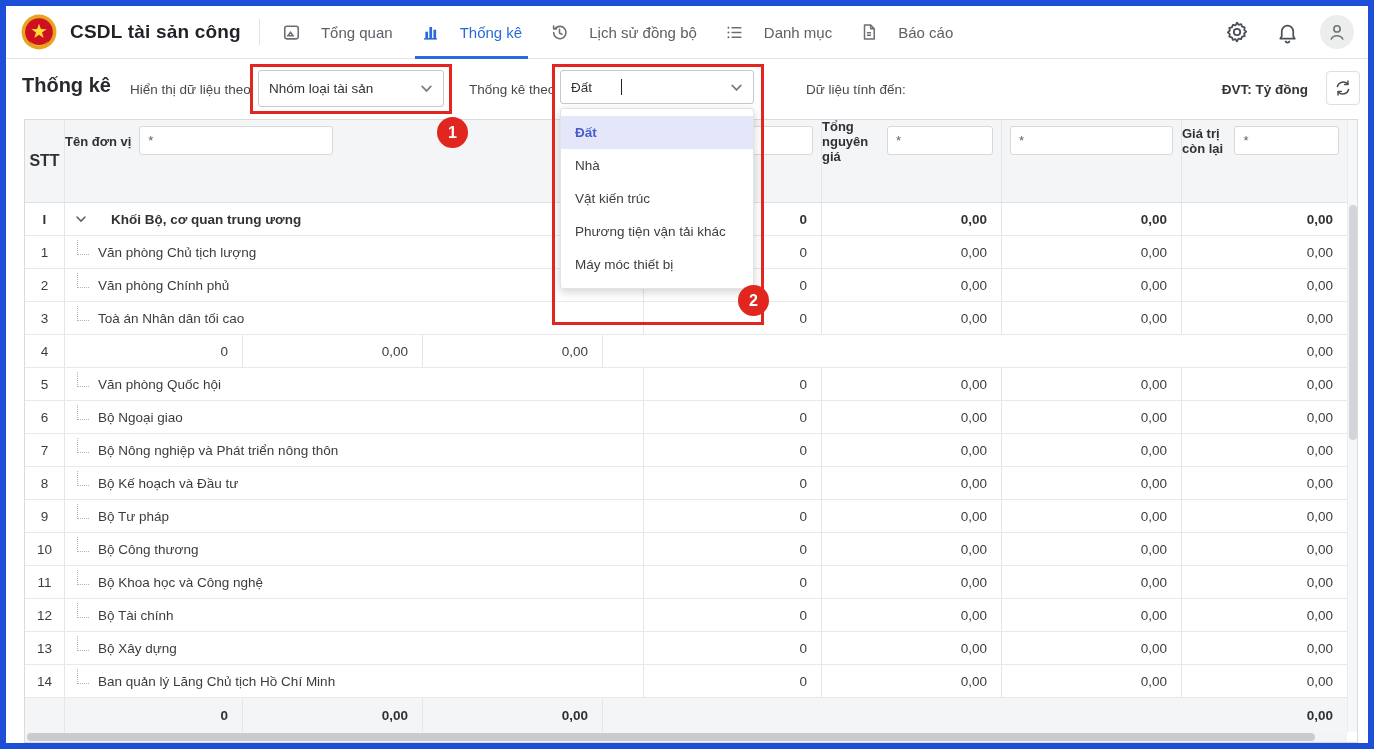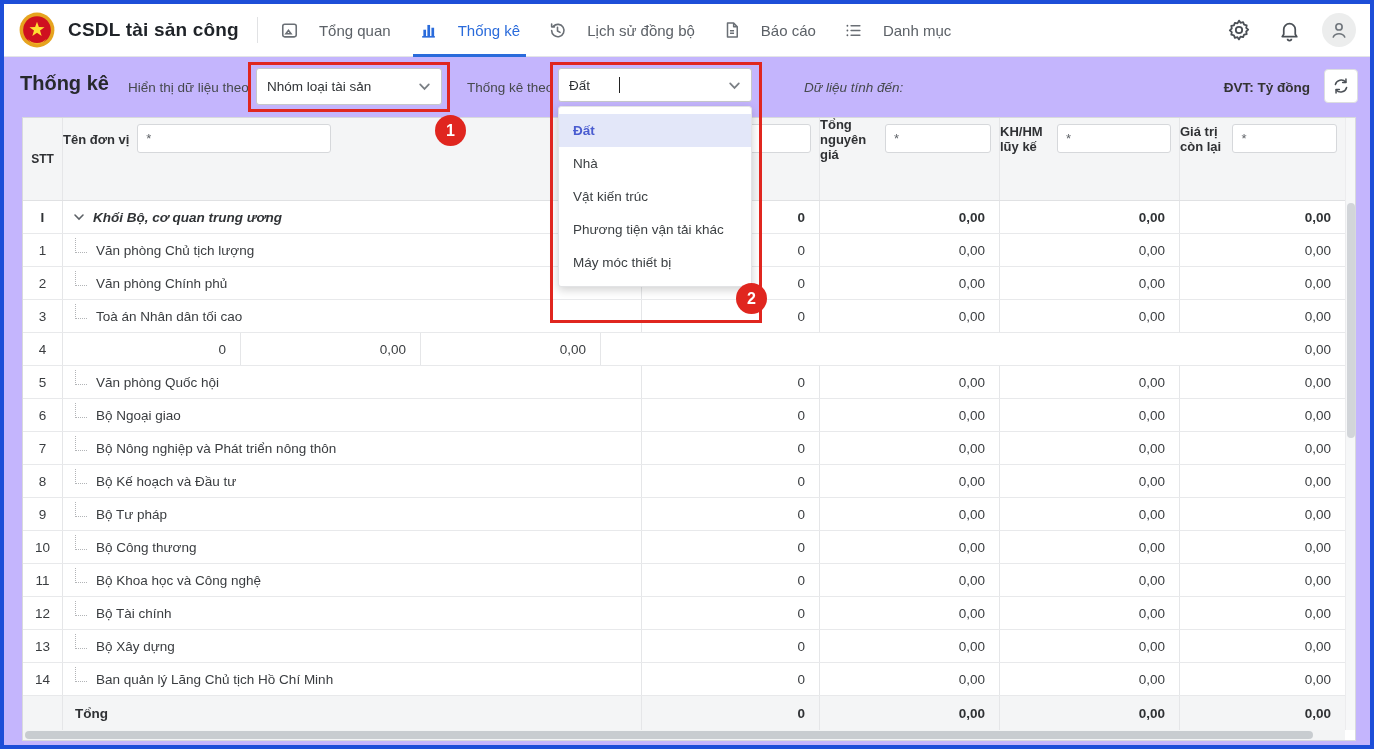--- a/index.html
+++ b/index.html
@@ -1,19 +1,19 @@
 <!DOCTYPE html>
 <html><head>
 <meta charset="utf-8">
 <style>
   * { margin:0; padding:0; box-sizing:border-box; }
   html,body { width:1374px; height:749px; }
   body { font-family:"Liberation Sans","DejaVu Sans",sans-serif; background:#888; }
-  .frame { position:relative; width:1374px; height:749px; border:4px solid #1d4ed8;
-           background:#c4b5fd; overflow:hidden; }
+  .frame { position:relative; width:1374px; height:749px; border:6px solid #1d4ed8;
+           background:#ffffff; overflow:hidden; }
 
   
   .topbar { position:absolute; left:0; top:0; right:0; height:53px; background:#fff;
             border-bottom:1px solid #e4e5e7; display:flex; align-items:center; padding:0 14px; z-index:20; }
   .logo { width:38px; height:38px; margin-right:12px; flex:0 0 auto; }
   .app-title { font-size:19px; font-weight:bold; color:#1f2328; letter-spacing:.2px; margin-right:18px; white-space:nowrap; }
   .topbar-divider { width:1px; height:26px; background:#e1e2e4; margin-right:8px; }
   .nav { display:flex; height:53px; }
   .tab { position:relative; display:flex; align-items:center; gap:20px; padding:0 14px;
          color:#5c6167; font-size:15px; font-weight:500; cursor:pointer; white-space:nowrap; }
@@ -24,21 +24,21 @@
   .topbar-right { margin-left:auto; display:flex; align-items:center; gap:16px; }
   .icon-btn { width:34px; height:34px; display:flex; align-items:center; justify-content:center; cursor:pointer; color:#4a4f55; }
   .avatar { width:34px; height:34px; border-radius:50%; background:#eceded; display:flex; align-items:center; justify-content:center; }
 
   
   .overlays { position:absolute; inset:0; z-index:10; }
   .page-title { position:absolute; left:16px; top:68px; font-size:20px; font-weight:bold; color:#27292c; }
   .tb-label { position:absolute; font-size:13.5px; color:#46494d; top:76px; white-space:nowrap; }
   .lbl-display { left:124px; }
   .lbl-statby  { left:463px; }
-  .lbl-asof    { left:800px;font-style:italic; }
+  .lbl-asof    { left:800px; }
   .unit-label  { position:absolute; top:76px; right:60px; font-size:13.5px; font-weight:bold; color:#333; }
   .refresh-btn { position:absolute; top:65px; left:1320px; width:34px; height:34px; background:#fff;
                  border:1px solid #dcdee0; border-radius:4px; display:flex; align-items:center; justify-content:center; cursor:pointer; }
 
   .select { position:absolute; background:#fff; border:1px solid #c6c8cb; border-radius:3px;
             display:flex; align-items:center; font-size:13.5px; color:#2f3235; padding:0 10px; cursor:pointer;gap:28px; }
   .select .chev { margin-left:auto; }
   .select1 { left:252px; top:64px; width:186px; height:37px; }
   .select2 { left:554px; top:64px; width:194px; height:34px; z-index:55; }
   .text-cursor { display:inline-block; width:1px; height:16px; background:#222; margin-left:1px; }
@@ -62,35 +62,35 @@
          border:1px solid #d8dadc; z-index:5; }
   .tbl-scrollwrap { margin-right:10px; }
   .c1 { width:40px;  flex:0 0 auto; }
   .c2 { width:579px; flex:0 0 auto; }
   .c3 { width:178px; flex:0 0 auto; }
   .c4 { width:180px; flex:0 0 auto; }
   .c5 { width:180px; flex:0 0 auto; }
   .c6 { flex:1 1 auto; }
   .cell { border-right:1px solid #e5e6e8; }
   .thead { display:flex; background:#f4f5f6; border-bottom:1px solid #e0e1e3; }
-  .th-stt { display:flex; align-items:center; justify-content:center; font-size:12px; font-weight:bold; color:#2f3134; height:82px; }
+  .th-stt { display:flex; align-items:center; justify-content:center; font-size:16px; font-weight:bold; color:#2f3134; height:82px; }
   .th-col { display:flex; flex-direction:row; }
   .th-top { height:42px; display:flex; align-items:center; justify-content:center;
             font-size:13px; font-weight:bold; color:#2f3134; }
   .th-filter { height:40px; display:flex; align-items:center; padding:0 8px; }
   .th-filter input { width:100%; height:29px; border:1px solid #d6d8db; border-radius:3px;
                      padding:0 8px; font-size:13px; color:#5f6368; background:#fff;
                      font-family:"Liberation Sans","DejaVu Sans",sans-serif; }
   .trow { display:flex; height:33px; border-bottom:1px solid #e8e9eb; background:#fff; font-size:13.5px; color:#3a3d40; }
   .trow .cell { display:flex; align-items:center; }
   .cell-stt { justify-content:center; }
   .cell-name { padding-left:12px; }
   .cell-num { justify-content:flex-end; padding-right:14px; }
   .trow.group { font-weight:bold; color:#303336; }
-  .group .cell-name { padding-left:10px; gap:8px;font-style:italic; }
+  .group .cell-name { padding-left:10px; gap:24px; }
   .tree { display:inline-block; width:12px; height:15px; border-left:1px dotted #b2b4b7;
           border-bottom:1px dotted #b2b4b7; margin-right:9px; position:relative; top:-5px; flex:0 0 auto; }
   .tfoot { display:flex; height:34px; background:#f4f5f6; font-size:13.5px; font-weight:bold; color:#2f3134; }
   .tfoot .cell { display:flex; align-items:center; }
 
   .vscroll { position:absolute; right:0; top:0; bottom:10px; width:10px; background:#f6f7f8; border-left:1px solid #ececee; }
   .vscroll-thumb { position:absolute; left:1px; width:8px; top:85px; height:235px; background:#d2d5d9; border-radius:4px; }
   .hscroll { height:10px; background:#f3f4f5; position:relative; }
   .hscroll-thumb { position:absolute; left:2px; top:1px; height:8px; width:1288px; background:#c8ccd0; border-radius:4px; }
 </style>
@@ -128,35 +128,35 @@
       </div>
       <div class="tab">
         <svg width="19" height="19" viewBox="0 0 24 24" fill="none" stroke-width="2" stroke-linecap="round" stroke-linejoin="round">
           <path d="M4.6 12 a 7.8 7.8 0 1 0 2.3-5.5"></path>
             <polyline points="4.6,3.8 4.6,7.4 8.2,7.4"></polyline>
             <polyline points="12,8 12,12.6 15.2,14.4"></polyline>
         </svg>
         <span>Lịch sử đồng bộ</span>
       </div>
       <div class="tab">
-        <svg width="18" height="18" viewBox="0 0 24 24" fill="none" stroke-width="2" stroke-linejoin="round">
-          <path d="M6 2.8 h8.2 L19 7.6 V21.2 H6 z"></path>
-            <path d="M14.2 2.8 V7.6 H19"></path>
-            <path d="M9.3 13 h5.4 M9.3 16.4 h5.4"></path>
-        </svg>
-        <span>Báo cáo</span>
-      </div>
-      <div class="tab">
         <svg width="19" height="19" viewBox="0 0 24 24" fill="none" stroke-width="2" stroke-linecap="round">
           <path d="M9 6 h11 M9 12 h11 M9 18 h11"></path>
           <circle cx="4.3" cy="6" r="1.15" fill="currentColor" stroke="none"></circle>
           <circle cx="4.3" cy="12" r="1.15" fill="currentColor" stroke="none"></circle>
           <circle cx="4.3" cy="18" r="1.15" fill="currentColor" stroke="none"></circle>
         </svg>
         <span>Danh mục</span>
+      </div>
+      <div class="tab">
+        <svg width="18" height="18" viewBox="0 0 24 24" fill="none" stroke-width="2" stroke-linejoin="round">
+          <path d="M6 2.8 h8.2 L19 7.6 V21.2 H6 z"></path>
+            <path d="M14.2 2.8 V7.6 H19"></path>
+            <path d="M9.3 13 h5.4 M9.3 16.4 h5.4"></path>
+        </svg>
+        <span>Báo cáo</span>
       </div>
     </div>
     <div class="topbar-right">
       <div class="icon-btn">
         <svg width="24" height="24" viewBox="0 0 24 24" fill="none" stroke="currentColor" stroke-width="1.8" stroke-linejoin="round">
           <circle cx="12" cy="12" r="3.2"></circle>
           <path d="M12 2.6l1.5 2.2 2.6-.6 1 2.5 2.6.6-.5 2.6 2 1.8-2 1.8.5 2.6-2.6.6-1 2.5-2.6-.6L12 21.4l-1.5-2.2-2.6.6-1-2.5-2.6-.6.5-2.6-2-1.8 2-1.8-.5-2.6 2.6-.6 1-2.5 2.6.6z"></path>
         </svg>
       </div>
       <div class="icon-btn">
@@ -236,21 +236,20 @@
               <input value="*" style="">
             </div>
         </div>
         <div class="cell c4 th-col">
           <div class="th-top">Tổng nguyên giá</div>
           <div class="th-filter">
               <input value="*" style="">
             </div>
         </div>
         <div class="cell c5 th-col">
-          <div class="th-top">KH/HM lũy kế</div>
           <div class="th-filter">
               <input value="*" style="">
             </div>
         </div>
         <div class="cell c6 th-col" style="border-right:none;">
           <div class="th-top">Giá trị còn lại</div>
           <div class="th-filter">
               <input value="*" style="">
             </div>
         </div>
@@ -418,21 +417,20 @@
             </div>
             <div class="cell c3 cell-num">0</div>
             <div class="cell c4 cell-num">0,00</div>
             <div class="cell c5 cell-num">0,00</div>
             <div class="cell c6 cell-num" style="border-right: none;">0,00</div>
           </div>
         </div>
 
       <div class="tfoot">
         <div class="cell c1"></div>
-        <div class="cell c2 cell-name">Tổng</div>
         <div class="cell c3 cell-num">0</div>
         <div class="cell c4 cell-num">0,00</div>
         <div class="cell c5 cell-num">0,00</div>
         <div class="cell c6 cell-num" style="border-right:none;">0,00</div>
       </div>
 
       <div class="hscroll">
         <div class="hscroll-thumb"></div>
       </div>
     </div>

